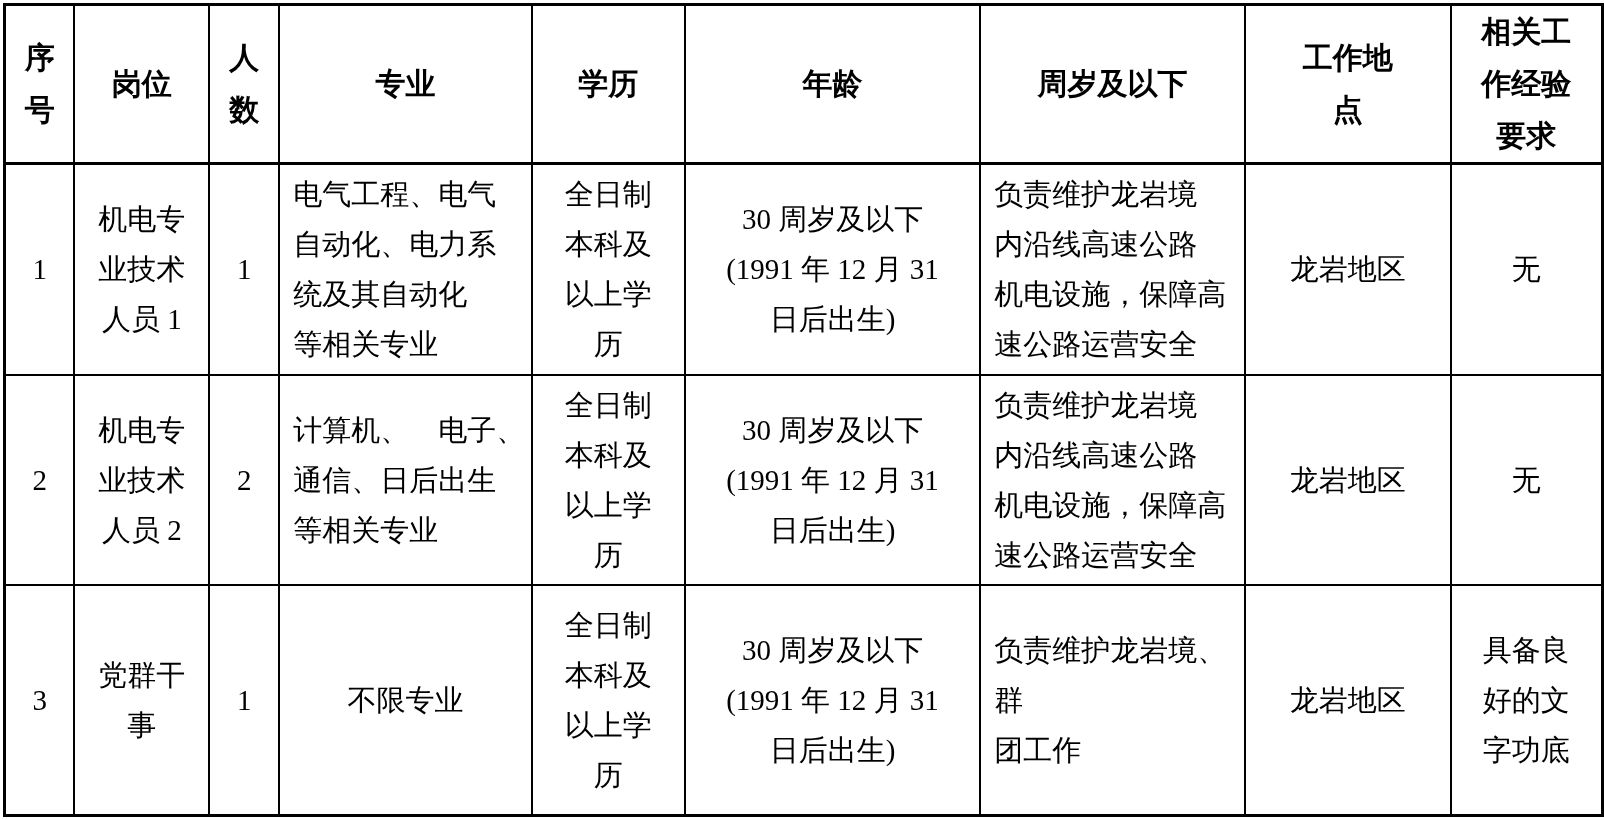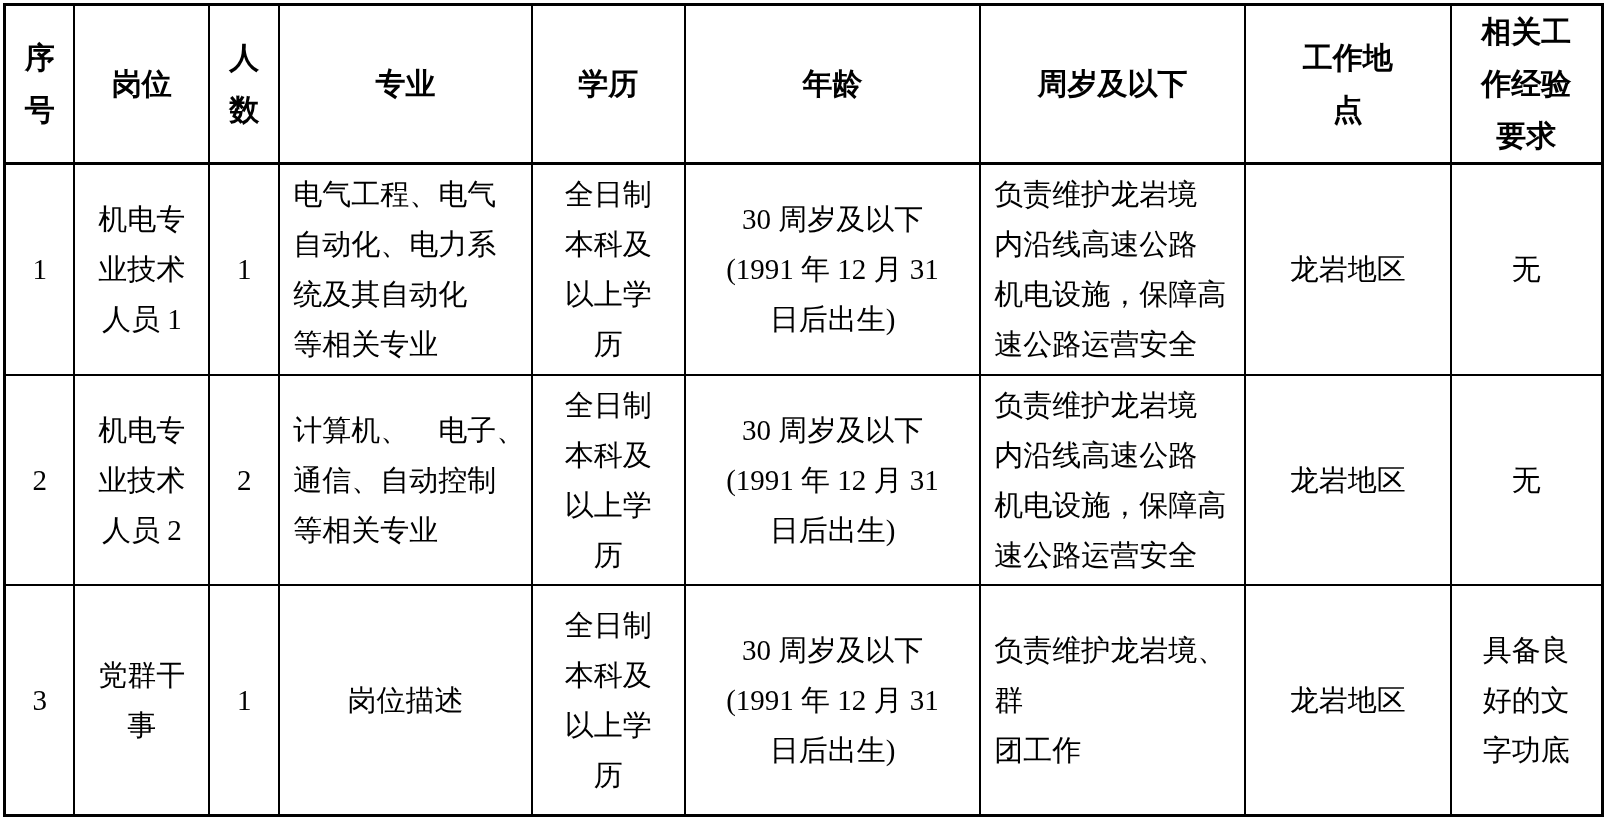--- a/index.html
+++ b/index.html
@@ -107,42 +107,42 @@
       <td>龙岩地区</td>
       <td>无</td>
     </tr>
     <tr class="r2">
       <td>2</td>
       <td>机电专
 业技术
 人员 2</td>
       <td>2</td>
       <td class="al">计算机、　电子、
-通信、自动控制
+通信、日后出生
 等相关专业</td>
       <td>全日制
 本科及
 以上学
 历</td>
       <td>30 周岁及以下
 (1991 年 12 月 31
 日后出生)</td>
       <td class="al">负责维护龙岩境
 内沿线高速公路
 机电设施，保障高
 速公路运营安全</td>
       <td>龙岩地区</td>
       <td>无</td>
     </tr>
     <tr class="r3">
       <td>3</td>
       <td>党群干
 事</td>
       <td>1</td>
-      <td>岗位描述</td>
+      <td>不限专业</td>
       <td>全日制
 本科及
 以上学
 历</td>
       <td>30 周岁及以下
 (1991 年 12 月 31
 日后出生)</td>
       <td class="al">负责维护龙岩境、群
 团工作</td>
       <td>龙岩地区</td>

